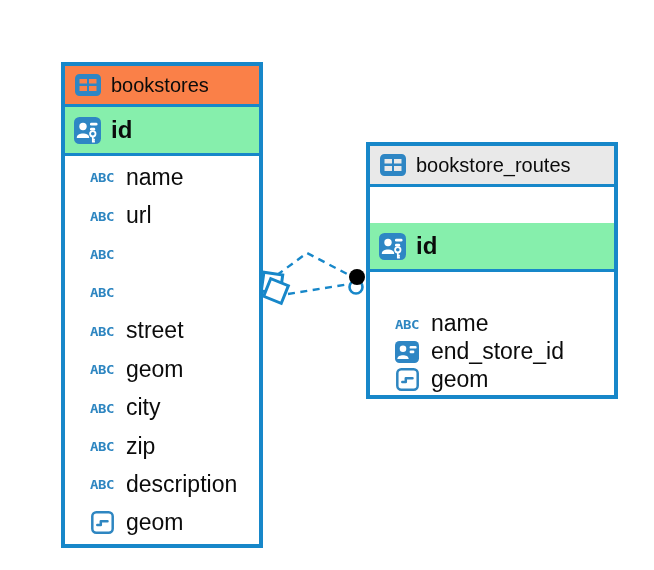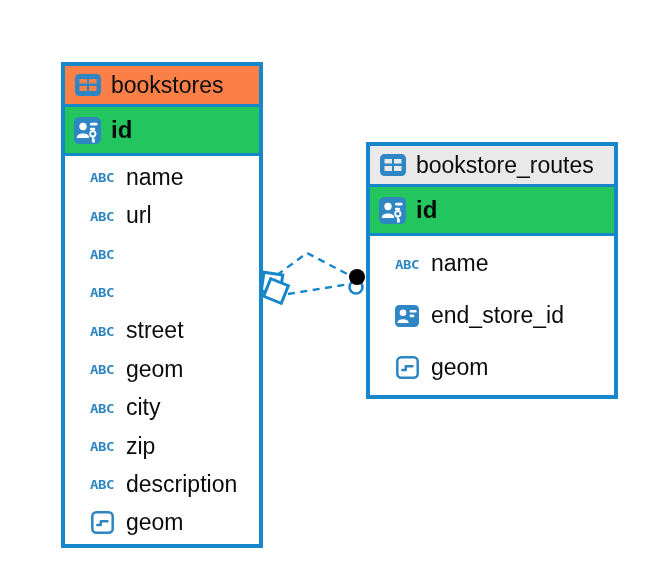--- a/index.html
+++ b/index.html
@@ -9,34 +9,34 @@
     color:#0b0b0b;overflow:hidden;
   }
   .erd-canvas{position:absolute;inset:0;}
 
   .table-card{
     position:absolute;box-sizing:border-box;
     border:4px solid #1787C9;background:#ffffff;
     display:flex;flex-direction:column;z-index:2;
   }
   .card-bookstores{left:61px;top:62px;width:202px;height:486px;}
-  .card-routes{left:366px;top:142px;width:252px;height:257px;}
+  .card-routes{left:366px;top:142px;width:252px;height:257px;gap:36px;}
 
   .tbl-header{
     flex:0 0 38px;display:flex;align-items:center;gap:8px;
     padding:0 6px 0 8px;border-bottom:3px solid #1787C9;
-    font-size:23px;white-space:nowrap;overflow:hidden;
+    font-size:20px;white-space:nowrap;overflow:hidden;
   }
   .hdr-orange{background:#FA8048;}
   .hdr-gray{background:#E9E9E9;}
 
   .pk-row{
     flex:0 0 46px;display:flex;align-items:center;gap:9px;
     padding-left:7px;border-bottom:3px solid #1787C9;
-    font-weight:700;font-size:24px;background:#22c55e;
+    font-weight:700;font-size:24px;background:#86efac;
   }
   .rows{flex:1;display:flex;flex-direction:column;padding:2px 14px;}
   .col-row{flex:1;display:flex;align-items:center;gap:9px;padding-left:8px;
     font-size:23px;white-space:nowrap;}
   .icon-cell{flex:0 0 30px;display:flex;align-items:center;justify-content:center;}
 
   .abc{
     font-size:14px;font-weight:900;color:#2E86C1;letter-spacing:-0.5px;
     font-family:"DejaVu Sans Mono","Liberation Mono",monospace;
     transform:scaleY(0.92);

